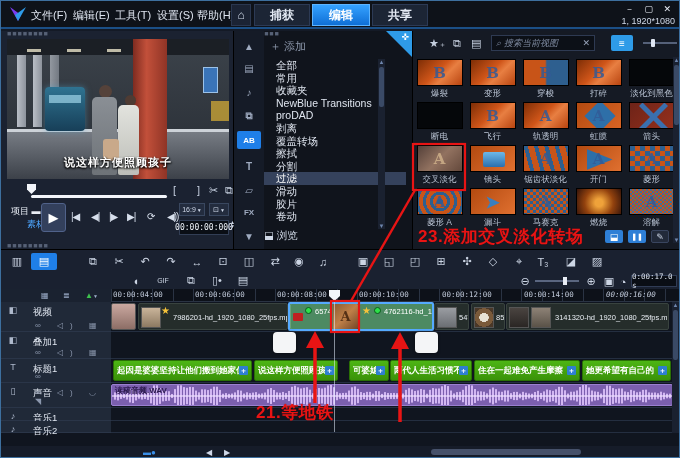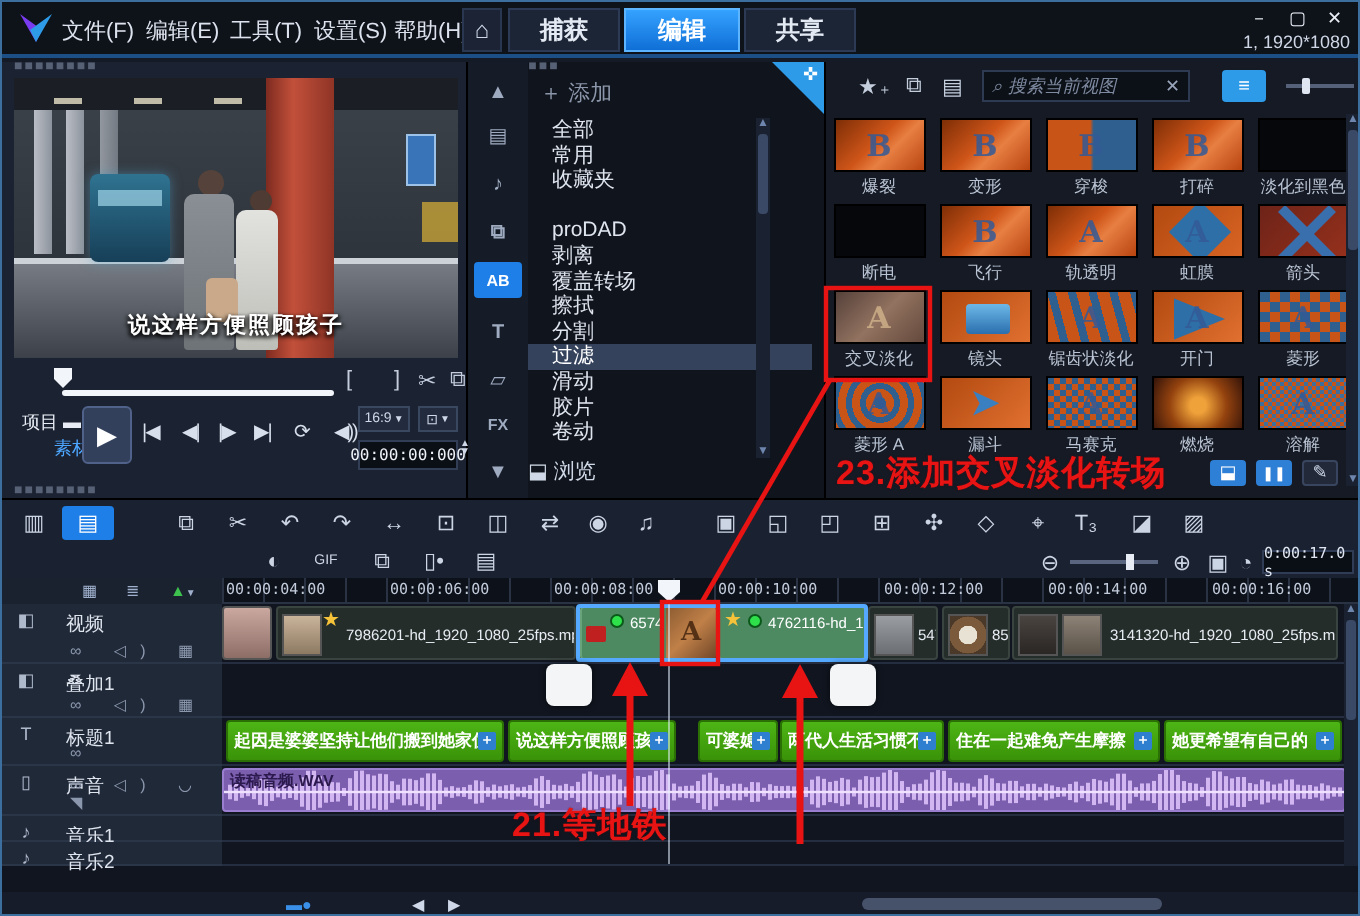--- a/index.html
+++ b/index.html
@@ -266,20 +266,21 @@
         <div class="rail-ic" style="top: 196px; font-size: 10px;">▼</div>
       </div>
     <div id="add-row">＋ <span>添加</span></div>
     <div id="pin-tri">
         <span>✜</span>
       </div>
     <div id="category-list">
         <div class="cat" style="top: 0px;">全部</div>
         <div class="cat" style="top: 12.6px;">常用</div>
         <div class="cat" style="top: 25.2px;">收藏夹</div>
+        <div class="cat" style="top: 37.8px;">NewBlue Transitions</div>
         <div class="cat" style="top: 50.4px;">proDAD</div>
         <div class="cat" style="top: 63px;">剥离</div>
         <div class="cat" style="top: 75.6px;">覆盖转场</div>
         <div class="cat" style="top: 88.2px;">擦拭</div>
         <div class="cat" style="top: 100.8px;">分割</div>
         <div class="cat selected" style="top: 113.4px;">过滤</div>
         <div class="cat" style="top: 126px;">滑动</div>
         <div class="cat" style="top: 138.6px;">胶片</div>
         <div class="cat" style="top: 151.2px;">卷动</div>
       </div>
@@ -477,21 +478,21 @@
       <span style="position:absolute;left:62px;top:2px;color:#9fb0cc;font-size:8px;">≣</span>
       <span style="position:absolute;left:84px;top:2px;color:#3ec24e;font-size:8px;">▲<span style="font-size:5px;color:#9fb0cc;">▼</span></span>
     </div>
     <div id="ruler">
         <div class="ruler-label" style="left: 2px;">00:00:04:00</div>
         <div class="ruler-label" style="left: 84px;">00:00:06:00</div>
         <div class="ruler-label" style="left: 166px;">00:00:08:00</div>
         <div class="ruler-label" style="left: 248px;">00:00:10:00</div>
         <div class="ruler-label" style="left: 331px;">00:00:12:00</div>
         <div class="ruler-label" style="left: 413px;">00:00:14:00</div>
-        <div class="ruler-label" style="left: 495px;">00:00:16:00</div>
+        <div class="ruler-label" style="left: 495px; font-style: italic;">00:00:16:00</div>
       </div>
     <div id="track-headers">
         <div class="trk" style="top: 0px; height: 30px;">
           <div class="t-ic">◧</div>
           <div class="t-label">视频</div>
           <div class="sub">∞ ◁) ▦</div>
         </div>
         <div class="trk" style="top: 30px; height: 27px;">
           <div class="t-ic">◧</div>
           <div class="t-label">叠加1</div>

